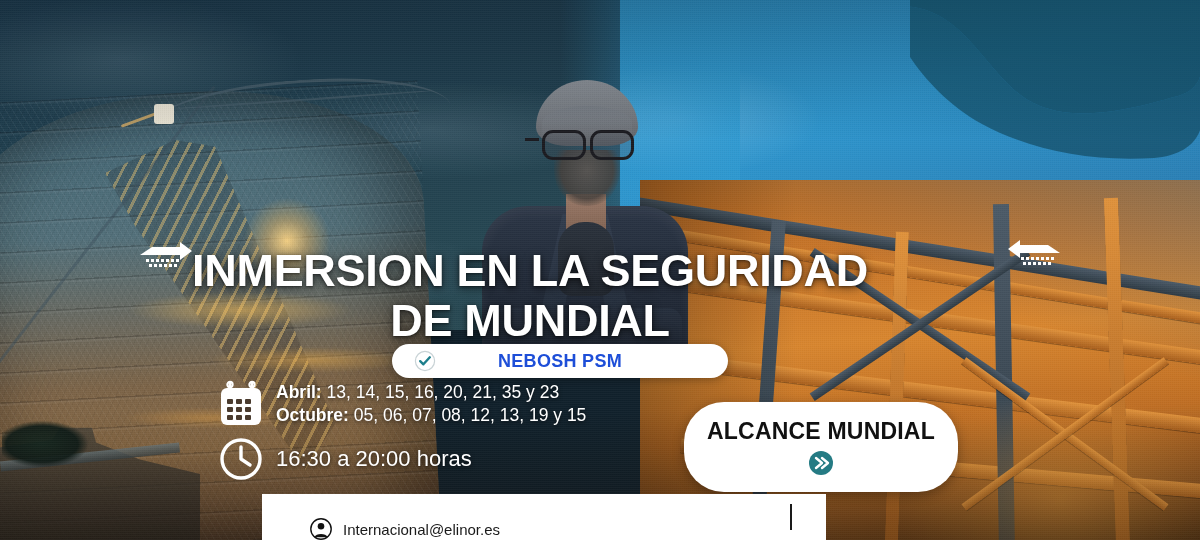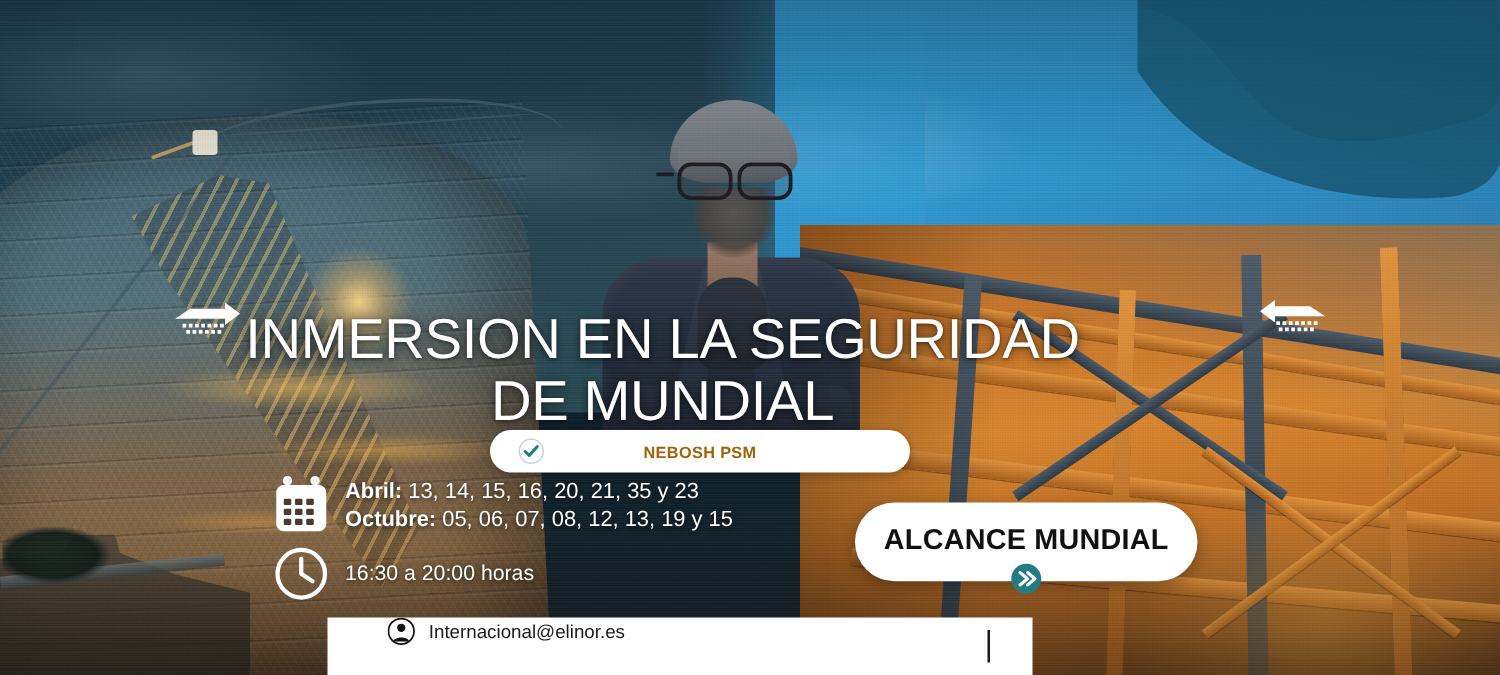--- a/index.html
+++ b/index.html
@@ -243,81 +243,81 @@
   
   .content {
     position:absolute; left:0; top:0; width:1200px; height:540px;
   }
 
   .headline {
     position:absolute; left:180px; top:246px; width:700px;
     text-align:center;
     font-size:45px;
     line-height:50px;
-    font-weight:normal;
+    font-weight:bold;
     letter-spacing:-0.3px;
     color:#fff;
     text-shadow:0 2px 10px rgba(0,0,0,.55), 0 1px 3px rgba(0,0,0,.5);
     white-space:nowrap;
   }
   .headline .l2 { display:block; }
 
   .pill-nebosh {
     position:absolute; left:392px; top:344px;
     width:336px; height:34px;
     background:#fff;
     border-radius:18px;
     display:flex; align-items:center;
     box-shadow:0 2px 8px rgba(0,0,0,.28);
   }
   .pill-nebosh .check { margin-left:22px; width:22px; height:22px; flex:none; }
   .pill-nebosh .ptxt {
     flex:1; text-align:center; margin-right:44px;
-    font-size:13px; font-weight:bold; color:#a16207; letter-spacing:.3px;
+    font-size:18px; font-weight:bold; color:#1d4ed8; letter-spacing:.3px;
   }
 
   .info-block { position:absolute; left:218px; top:380px; }
   .info-row { display:flex; align-items:center; margin-bottom:8px; }
   .info-row .ico { width:46px; height:48px; flex:none; margin-right:12px; }
   .info-dates {
     color:#fff; font-size:17.5px; line-height:23px;
     text-shadow:0 1px 4px rgba(0,0,0,.65);
     white-space:nowrap;
   }
   .info-dates b { font-weight:bold; }
   .info-time {
-    color:#fff; font-size:17px;
+    color:#fff; font-size:22px;
     text-shadow:0 1px 4px rgba(0,0,0,.65);
     white-space:nowrap;
   }
   .row-time { margin-top:6px; }
   .row-time .ico { width:46px; height:46px; }
 
   .pill-alcance {
     position:absolute; left:684px; top:402px;
-    width:274px; height:63px;
+    width:274px; height:90px;
     background:#fff; border-radius:40px;
     box-shadow:0 3px 12px rgba(0,0,0,.3);
     text-decoration:underline;
   }
   .pill-alcance .atxt {
     position:absolute; left:0; right:0; top:16px;
     text-align:center; font-size:23px; font-weight:bold;
     color:#111; letter-spacing:.2px;
   }
   .pill-alcance .chev {
     position:absolute; left:50%; margin-left:-13px; top:48px;
     width:26px; height:26px;
   }
 
   .contactbar {
     position:absolute; left:262px; top:494px;
     width:564px; height:46px;
     background:#fff;
-    display:flex; align-items:flex-start;
+    display:flex; align-items:flex-end;
   }
   .contactbar .citem { display:flex; align-items:center; }
   .contactbar .cicon { width:22px; height:22px; flex:none; }
   .contactbar .ctext { font-size:15px; color:#1a1a1a; margin-left:11px; white-space:nowrap; }
   .c-email { margin-left:48px; }
   .c-web   { margin-left:42px; }
   .c-divider {
     position:absolute; left:528px; top:10px;
     width:2px; height:26px; background:#1a1a1a;
   }

